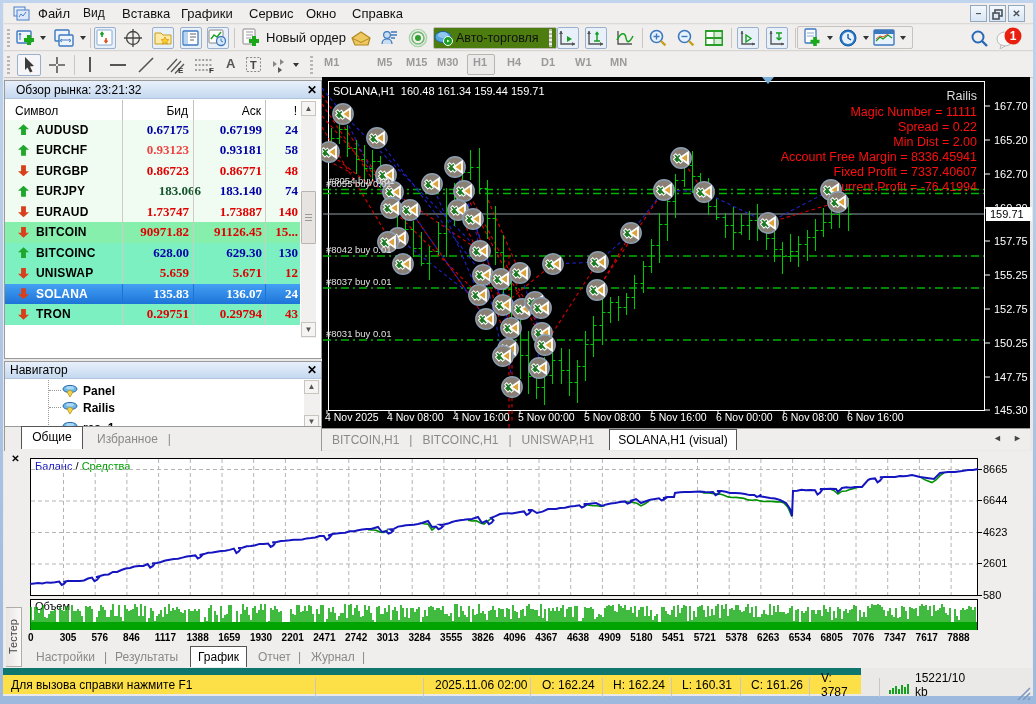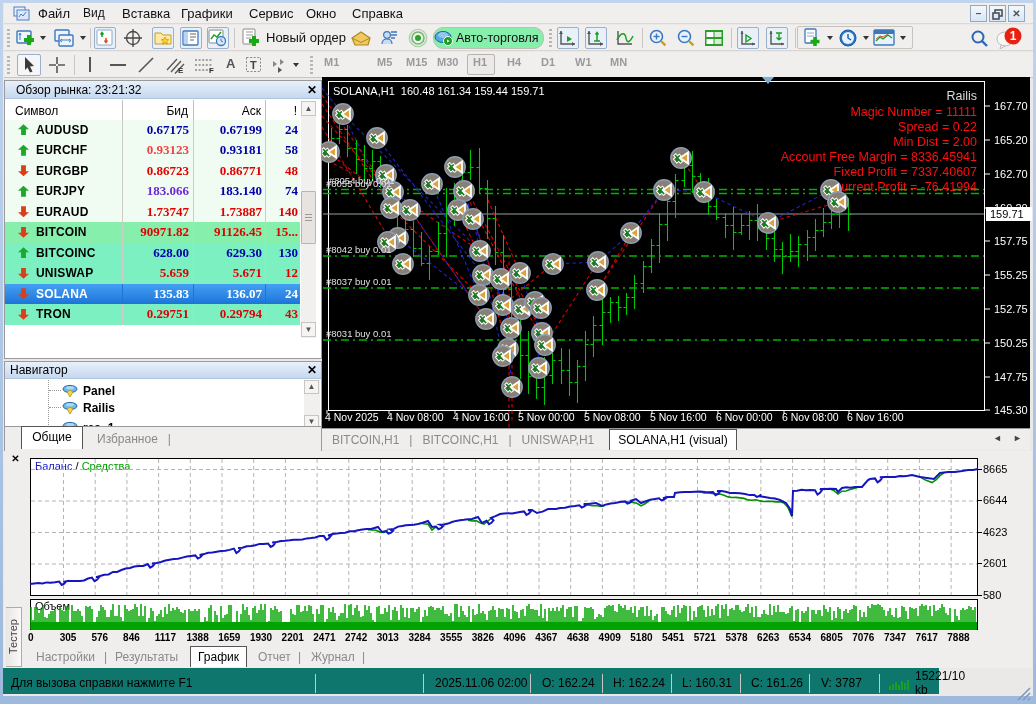--- a/index.html
+++ b/index.html
@@ -26,21 +26,21 @@
 #navhead{position:absolute;left:0;top:0;width:316px;height:17px;background:linear-gradient(#e8f0fb,#c5d8ef);border-bottom:1px solid #b0c4dc;color:#000;padding:1px 5px;font-size:12px}
 #navtab{position:absolute;left:0;top:64px;width:316px;height:26px;background:#f0eeec;border-top:1px solid #999}
 .t-act{position:absolute;background:#fff;border:1px solid #555;border-bottom:none;text-align:center;font-size:12px;color:#000;z-index:3}
 .t-ina{position:absolute;font-size:12px;color:#8a8a8a}
 .row{position:absolute;left:0;width:295px;height:20.5px}
 .cell{position:absolute;top:0;height:100%;display:flex;align-items:center}
 .num{font-family:"Liberation Serif",serif;font-weight:700;font-size:13px;justify-content:flex-end}
 .sym{font-size:12px;color:#000;font-weight:700;letter-spacing:.2px}
 .colline{position:absolute;top:0;width:1px;height:100%;background:#c4c0bc}
 #chtabs{position:absolute;left:319px;top:430px;width:711px;height:20px;background:#f0eeec;border-top:1px solid #fff}
-#status{position:absolute;left:3px;top:668px;width:936px;height:26px;background:#0f766e;border-top:3px solid #0f766e;font-size:12px}
+#status{position:absolute;left:3px;top:668px;width:858px;height:26px;background:#fde047;border-top:7px solid #0f766e;font-size:12px}
 .scell{position:absolute;top:0;height:100%;display:flex;align-items:center;color:#000}
 .ssep{position:absolute;top:3px;width:1px;height:19px;background:#c9c6c3}
 .arrup{width:11px;height:11px;background:#1fa62c;clip-path:polygon(50% 0,100% 45%,72% 45%,72% 100%,28% 100%,28% 45%,0 45%)}
 .arrdn{width:11px;height:11px;background:#d8401c;clip-path:polygon(50% 100%,100% 55%,72% 55%,72% 0,28% 0,28% 55%,0 55%)}
 </style></head>
 <body>
 <div id="frame"></div>
 <div id="inner">
 <div class="menu">
 <svg width="17" height="15" style="margin-left:9px" viewBox="0 0 17 15">
@@ -137,21 +137,21 @@
           <path d="M12 4h6M12 7h6M12 10h4" stroke="#3c78c0" stroke-width="1.4"></path>
         </svg>
       </div>
       <div class="tbtn" style="left:403px;width:22px;display:flex;align-items:center;justify-content:center">
         <svg width="20" height="20" viewBox="0 0 20 20">
           <circle cx="10" cy="10" r="3" fill="#30a030"></circle>
           <circle cx="10" cy="10" r="6" fill="none" stroke="#70b870" stroke-width="1.6"></circle>
           <circle cx="10" cy="10" r="8.6" fill="none" stroke="#a8d4a8" stroke-width="1.4"></circle>
         </svg>
       </div>
-      <div class="tbtn" style="left:429px;width:111px;border:1px solid #c0bcb8;background:#86efac;border-radius:10px;display:flex;align-items:center;white-space:nowrap">
+      <div class="tbtn" style="left:429px;width:124px;border:1px solid #c0bcb8;background:#4d7c0f;border-radius:2px;display:flex;align-items:center;white-space:nowrap">
         <svg width="20" height="18" viewBox="0 0 20 18">
           <ellipse cx="9" cy="8" rx="8" ry="5.5" fill="#58a8e0" stroke="#2060a0"></ellipse>
           <ellipse cx="9" cy="6" rx="5" ry="3" fill="#90c8ec"></ellipse>
           <circle cx="14" cy="12" r="4.5" fill="#18a020" stroke="#fff"></circle>
           <path d="M13 10.4l2.6 1.6-2.6 1.6z" fill="#fff"></path>
         </svg>
         <span style="font-size:12.5px;margin-left:2px;color:#111">Авто-торговля</span>
       </div>
       <div class="grip" style="left:545px"></div>
       <div class="tbtn pressed" style="left:553px;width:22px;display:flex;align-items:center;justify-content:center">
@@ -344,21 +344,21 @@
         <span class="cell num" style="left:0;width:293px;color:#e00000">48</span>
         <span class="colline" style="left:117px;background:#cfcbc7"></span>
         <span class="colline" style="left:188px;background:#cfcbc7"></span>
         <span class="colline" style="left:260px;background:#cfcbc7"></span>
       </div>
 <div class="row" style="top:100.0px;background:#f0fbf1;height:20.5px">
         <span class="cell" style="left:13px;width:12px">
           <span class="arrup"></span>
         </span>
         <span class="cell sym" style="left:31px;">EURJPY</span>
-        <span class="cell num" style="left:0;width:184px;color:#6d28d9">183.066</span>
+        <span class="cell num" style="left:12px;width:184px;color:#14532d">183.066</span>
         <span class="cell num" style="left:0;width:257px;color:#0000a8">183.140</span>
         <span class="cell num" style="left:0;width:293px;color:#0000a8">74</span>
         <span class="colline" style="left:117px;background:#cfcbc7"></span>
         <span class="colline" style="left:188px;background:#cfcbc7"></span>
         <span class="colline" style="left:260px;background:#cfcbc7"></span>
       </div>
 <div class="row" style="top:120.5px;background:#f0fbf1;height:20.5px">
         <span class="cell" style="left:13px;width:12px">
           <span class="arrdn"></span>
         </span>

